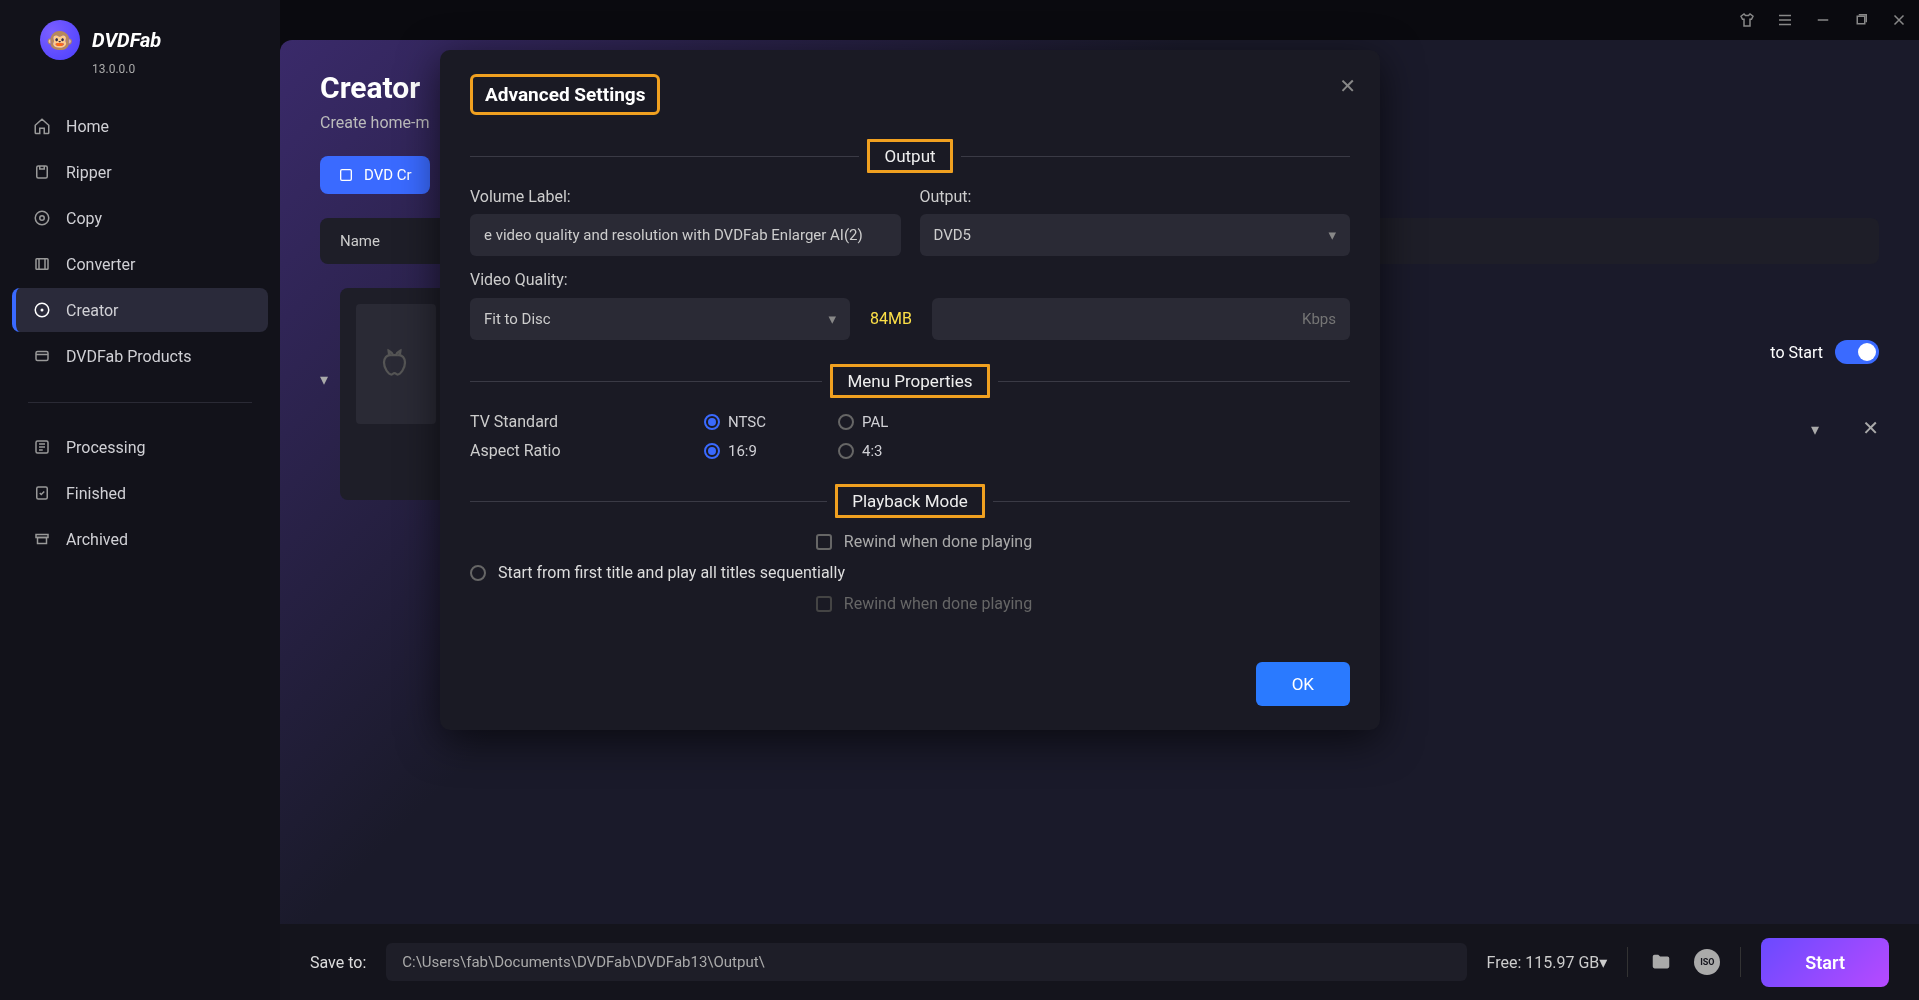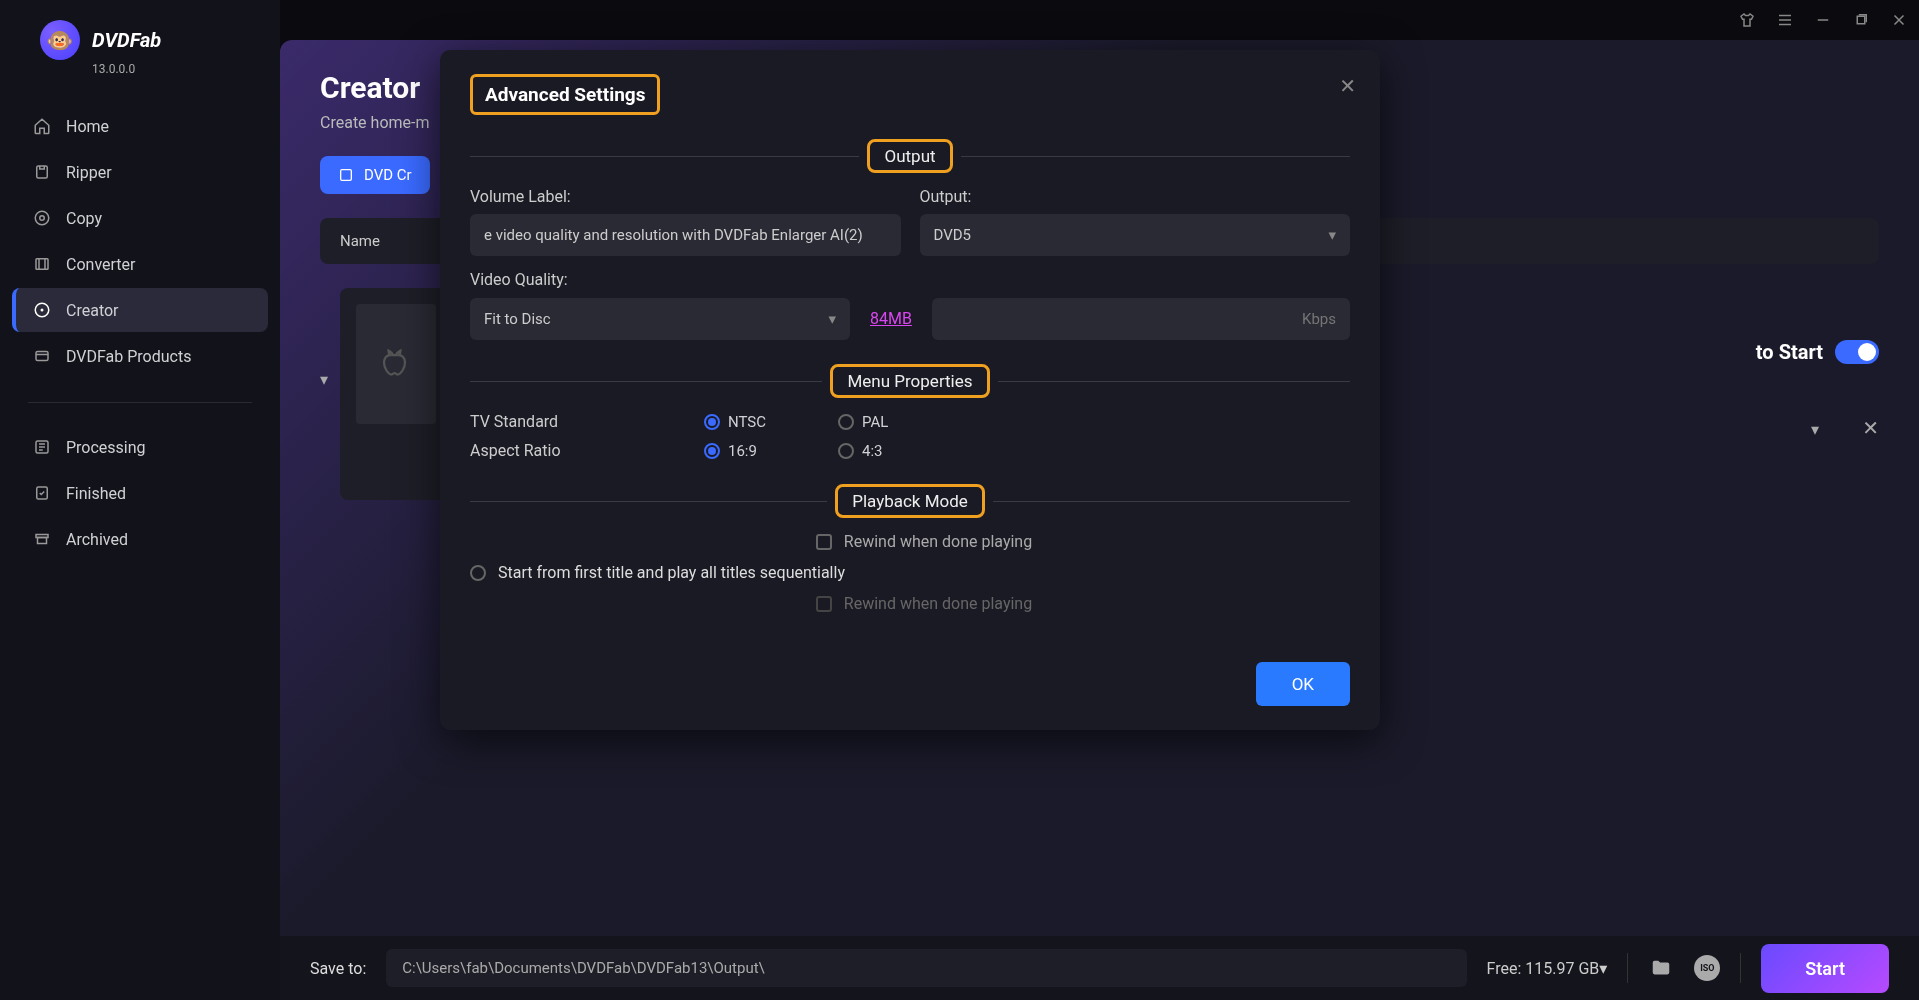--- a/index.html
+++ b/index.html
@@ -30,51 +30,51 @@
 .main-sub { font-size: 16px; color: #bbb; margin-top: 8px; }
 .tab-btn { display: inline-flex; align-items: center; gap: 10px; background: #3a6aff; color: #fff; padding: 10px 18px; border-radius: 8px; margin-top: 24px; font-size: 15px; border: none; cursor: pointer; }
 .content-row { margin: 24px 40px; display: flex; gap: 10px; align-items: center; background: #1e1e28; border-radius: 8px; padding: 14px 20px; }
 .content-row .th { color: #ccc; font-size: 15px; }
 .file-card { margin: 8px 60px; background: #1e1e28; border-radius: 8px; padding: 16px; display: flex; gap: 14px; align-items: flex-start; width: 500px; position: relative; }
 .file-thumb { width: 80px; height: 120px; background: #2a2a35; border-radius: 4px; display: flex; align-items: center; justify-content: center; color: #555; font-size: 30px; }
 .chev { position: absolute; left: 40px; top: 330px; color: #aaa; }
 .menu-btn { display: inline-flex; align-items: center; gap: 6px; border: 1px solid #444; padding: 6px 10px; border-radius: 6px; font-size: 14px; margin-top: 120px; }
 .file-sub { color: #aaa; font-size: 14px; margin-top: 14px; }
 .right-toggle { position: absolute; right: 40px; top: 300px; display: flex; align-items: center; gap: 12px; }
-.right-toggle .lbl { font-size: 20px; color: #fff; font-weight: 700; }
+.right-toggle .lbl { font-size: 16px; color: #fff; font-weight: 400; }
 .switch { width: 44px; height: 24px; background: #3a6aff; border-radius: 12px; position: relative; cursor: pointer; }
 .switch::after { content: ""; position: absolute; right: 3px; top: 3px; width: 18px; height: 18px; background: #fff; border-radius: 50%; }
 .mini-chev { position: absolute; right: 100px; top: 380px; color: #aaa; cursor: pointer; }
 .mini-x { position: absolute; right: 40px; top: 376px; color: #aaa; cursor: pointer; font-size: 20px; }
 
 
-.bottombar { position: absolute; left: 0; right: 0; bottom: 0; height: 64px; background: #14141c; display: flex; align-items: center; padding: 8px 30px; gap: 20px; }
+.bottombar { position: absolute; left: 0; right: 0; bottom: 0; height: 76px; background: #14141c; display: flex; align-items: center; padding: 8px 30px; gap: 20px; }
 .bottombar .save-lbl { font-size: 16px; color: #ddd; }
 .path-box { flex: 1; background: #1e1e28; border-radius: 6px; padding: 10px 16px; color: #aaa; font-size: 15px; }
 .free-lbl { color: #ccc; font-size: 16px; display: flex; align-items: center; }
 .bottom-ico { width: 26px; height: 26px; display: flex; align-items: center; justify-content: center; color: #aaa; cursor: pointer; }
 .iso-badge { width: 26px; height: 26px; border-radius: 50%; background: #aaa; color: #14141c; font-size: 9px; font-weight: 700; display: flex; align-items: center; justify-content: center; }
 .start-btn { background: linear-gradient(135deg, #6a4aff, #b74aff); color: #fff; border: none; padding: 14px 44px; border-radius: 8px; font-size: 18px; font-weight: 600; cursor: pointer; }
 .vdiv { width: 1px; height: 30px; background: #333; }
 
 
 .modal { position: absolute; left: 440px; top: 50px; width: 940px; height: 680px; background: #1a1a24; border-radius: 10px; box-shadow: 0 10px 40px rgba(0,0,0,0.6); padding: 24px 30px; z-index: 50; }
 .modal-title-wrap { display: inline-block; border: 3px solid #f0a020; border-radius: 6px; padding: 6px 12px; }
 .modal-title { font-size: 19px; font-weight: 700; color: #fff; }
 .modal-close { position: absolute; right: 24px; top: 24px; color: #888; cursor: pointer; font-size: 20px; }
 .section-head { display: flex; align-items: center; margin: 24px 0 14px 0; }
 .section-head .line { flex: 1; height: 1px; background: #3a3a45; }
-.section-head .lbl-box { border: 3px solid #f0a020; border-radius: 8px; padding: 4px 14px; margin: 0 8px; font-size: 17px; color: #eee; background: #1a1a24; }
+.section-head .lbl-box { border: 3px solid #f0a020; border-radius: 1px; padding: 4px 14px; margin: 0 8px; font-size: 17px; color: #eee; background: #1a1a24; }
 .form-row { display: flex; gap: 19px; margin-bottom: 14px; }
 .form-col { flex: 1; display: flex; flex-direction: column; gap: 8px; }
 .form-lbl { font-size: 16px; color: #ccc; }
 .sel { background: #2a2a35; border: none; border-radius: 6px; padding: 12px 14px; color: #ccc; font-size: 15px; display: flex; align-items: center; justify-content: space-between; cursor: pointer; }
 .sel .chv { color: #888; }
 .txt-in { background: #2a2a35; border: none; border-radius: 6px; padding: 12px 14px; color: #888; font-size: 15px; text-align: right; }
-.inline-val { color: #d946ef; font-size: 16px; padding: 12px 6px; text-decoration: underline; }
+.inline-val { color: #fde047; font-size: 16px; padding: 12px 6px; }
 .radio-row { display: flex; align-items: center; gap: 14px; margin-bottom: 10px; }
 .radio-row .rlbl { width: 220px; font-size: 16px; color: #ccc; }
 .radio-opt { display: flex; align-items: center; gap: 8px; width: 120px; font-size: 15px; }
 .radio { width: 16px; height: 16px; border: 2px solid #666; border-radius: 50%; display: inline-block; position: relative; }
 .radio.on { border-color: #3a6aff; }
 .radio.on::after { content: ""; width: 8px; height: 8px; background: #3a6aff; border-radius: 50%; position: absolute; left: 2px; top: 2px; }
 .check { width: 16px; height: 16px; border: 2px solid #666; border-radius: 3px; display: inline-block; }
 .play-row { display: flex; align-items: center; gap: 12px; margin-bottom: 12px; font-size: 16px; color: #ddd; }
 .play-sub { padding-left: 28px; color: #aaa; justify-content: center; }
 .ok-btn { position: absolute; right: 30px; bottom: 24px; background: #2a7aff; color: #fff; border: none; padding: 12px 36px; border-radius: 6px; font-size: 17px; cursor: pointer; }

